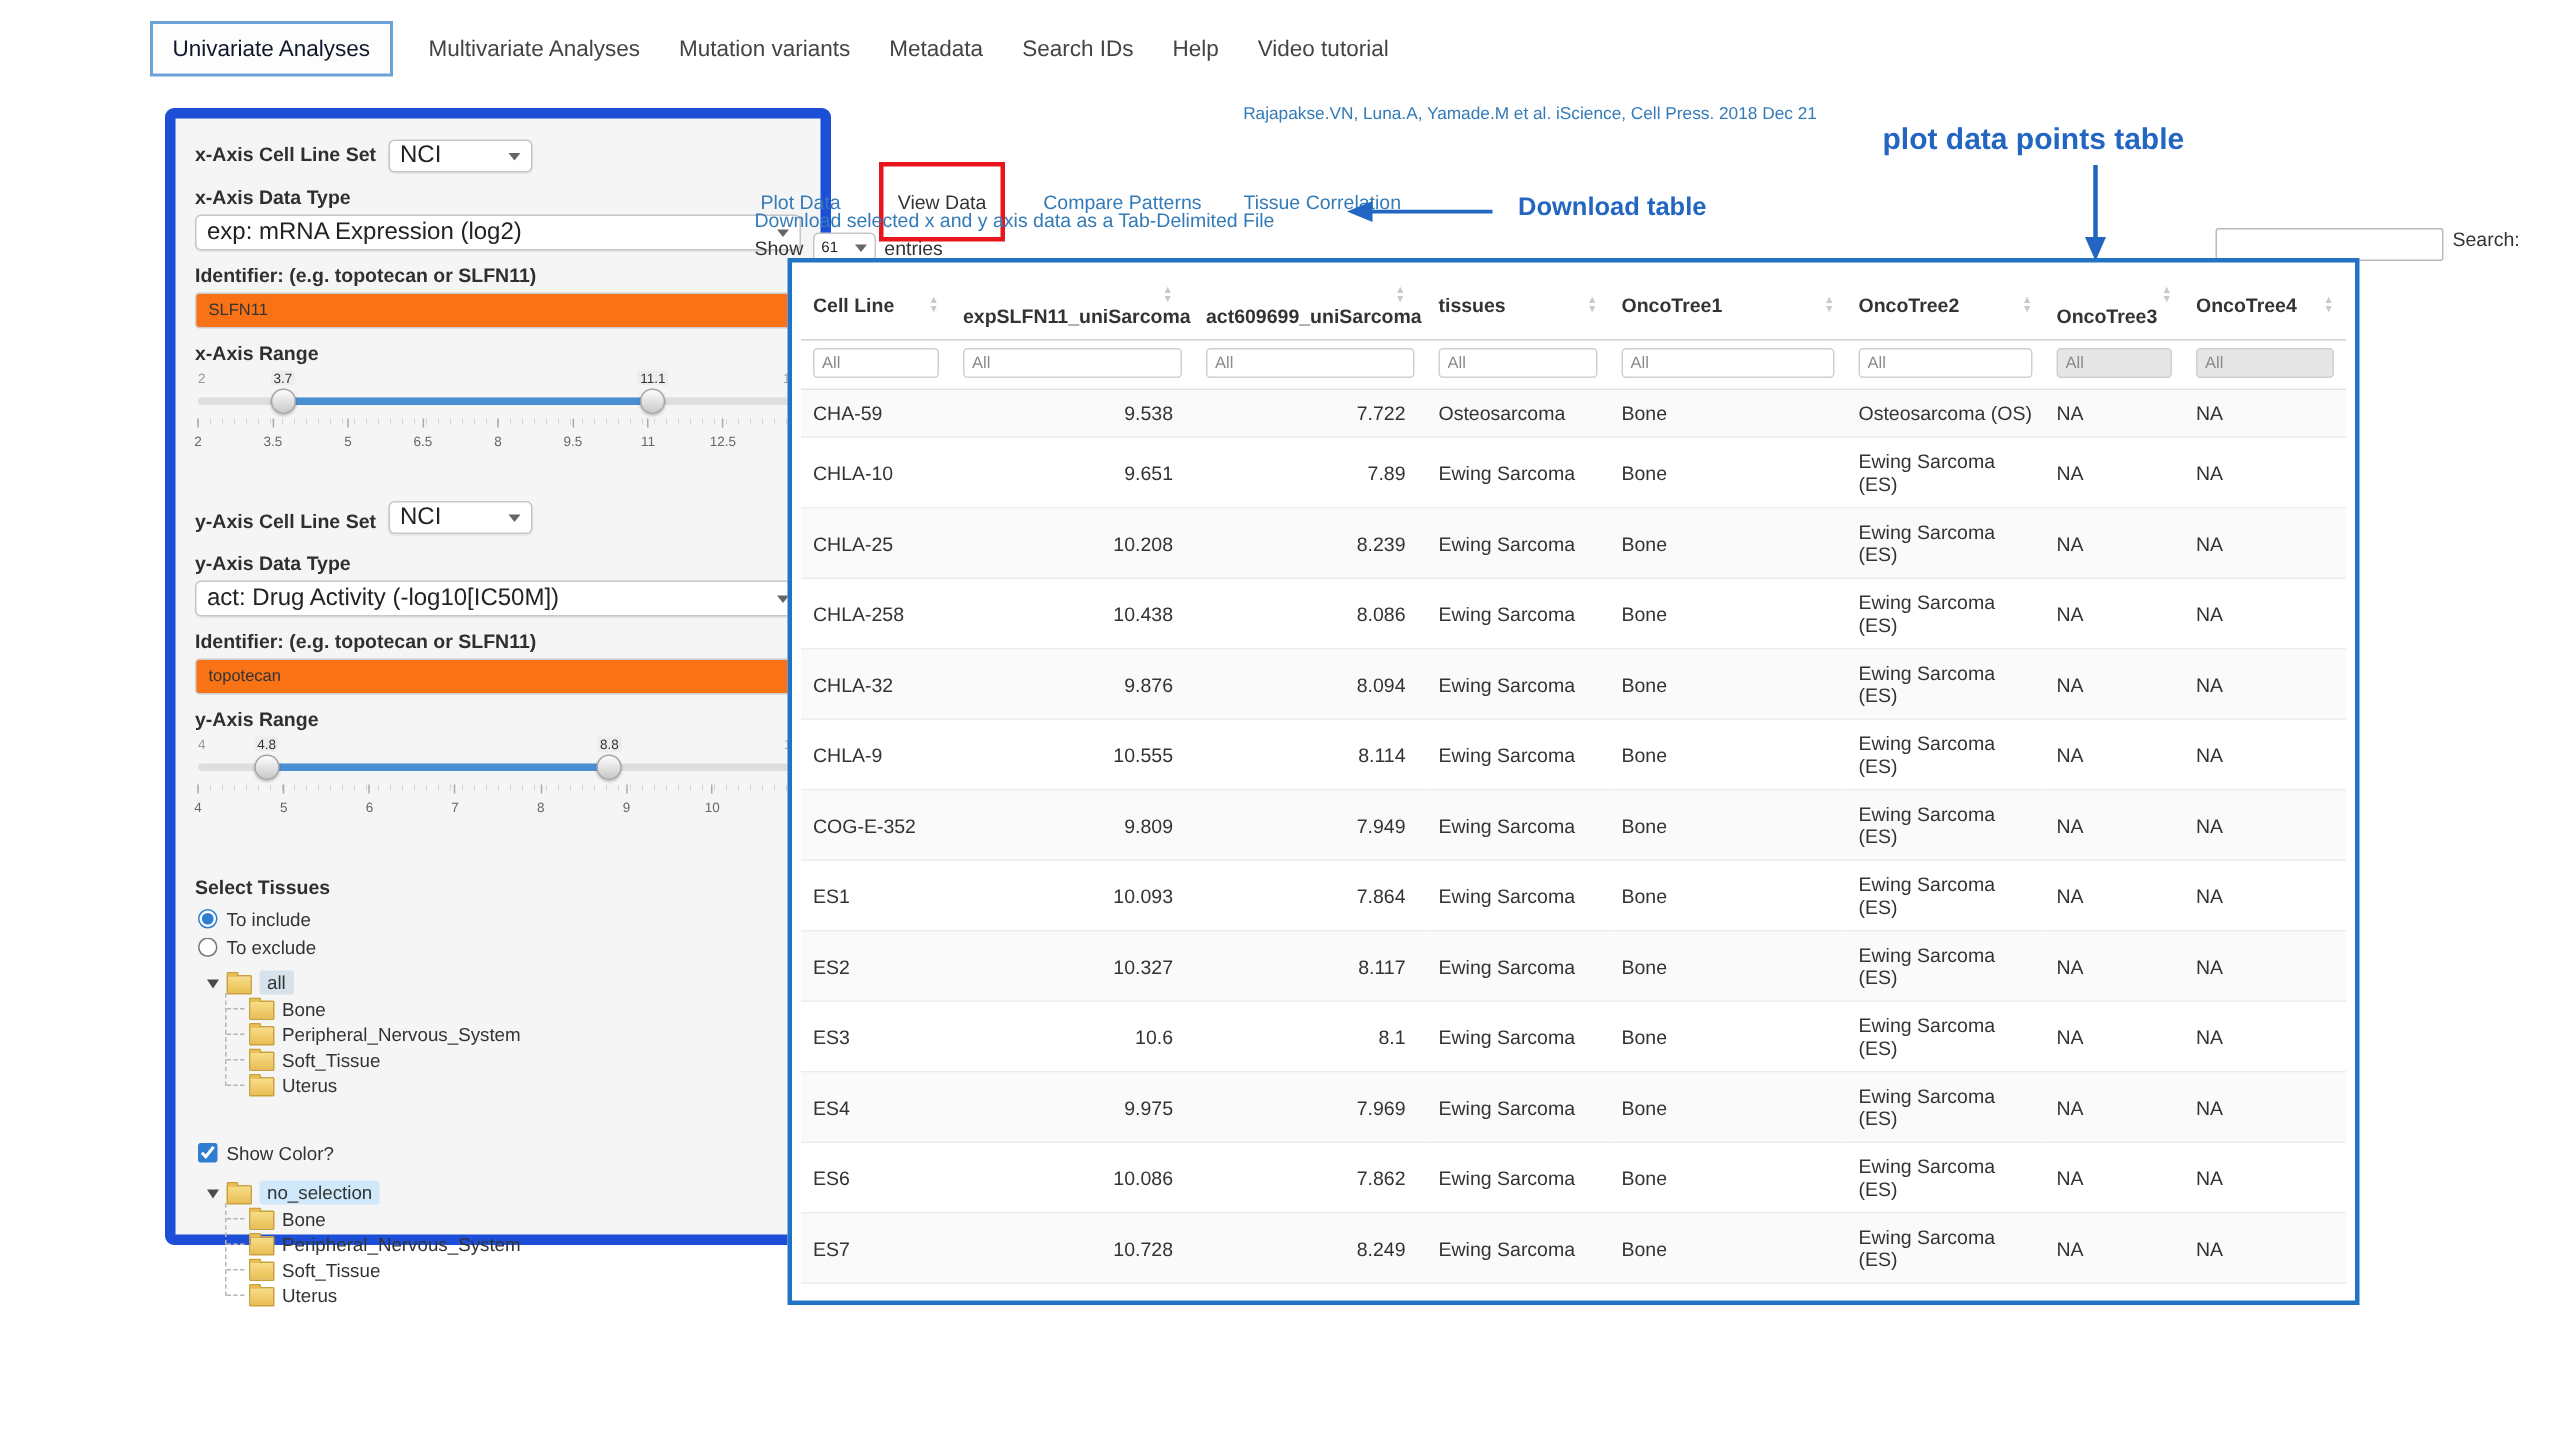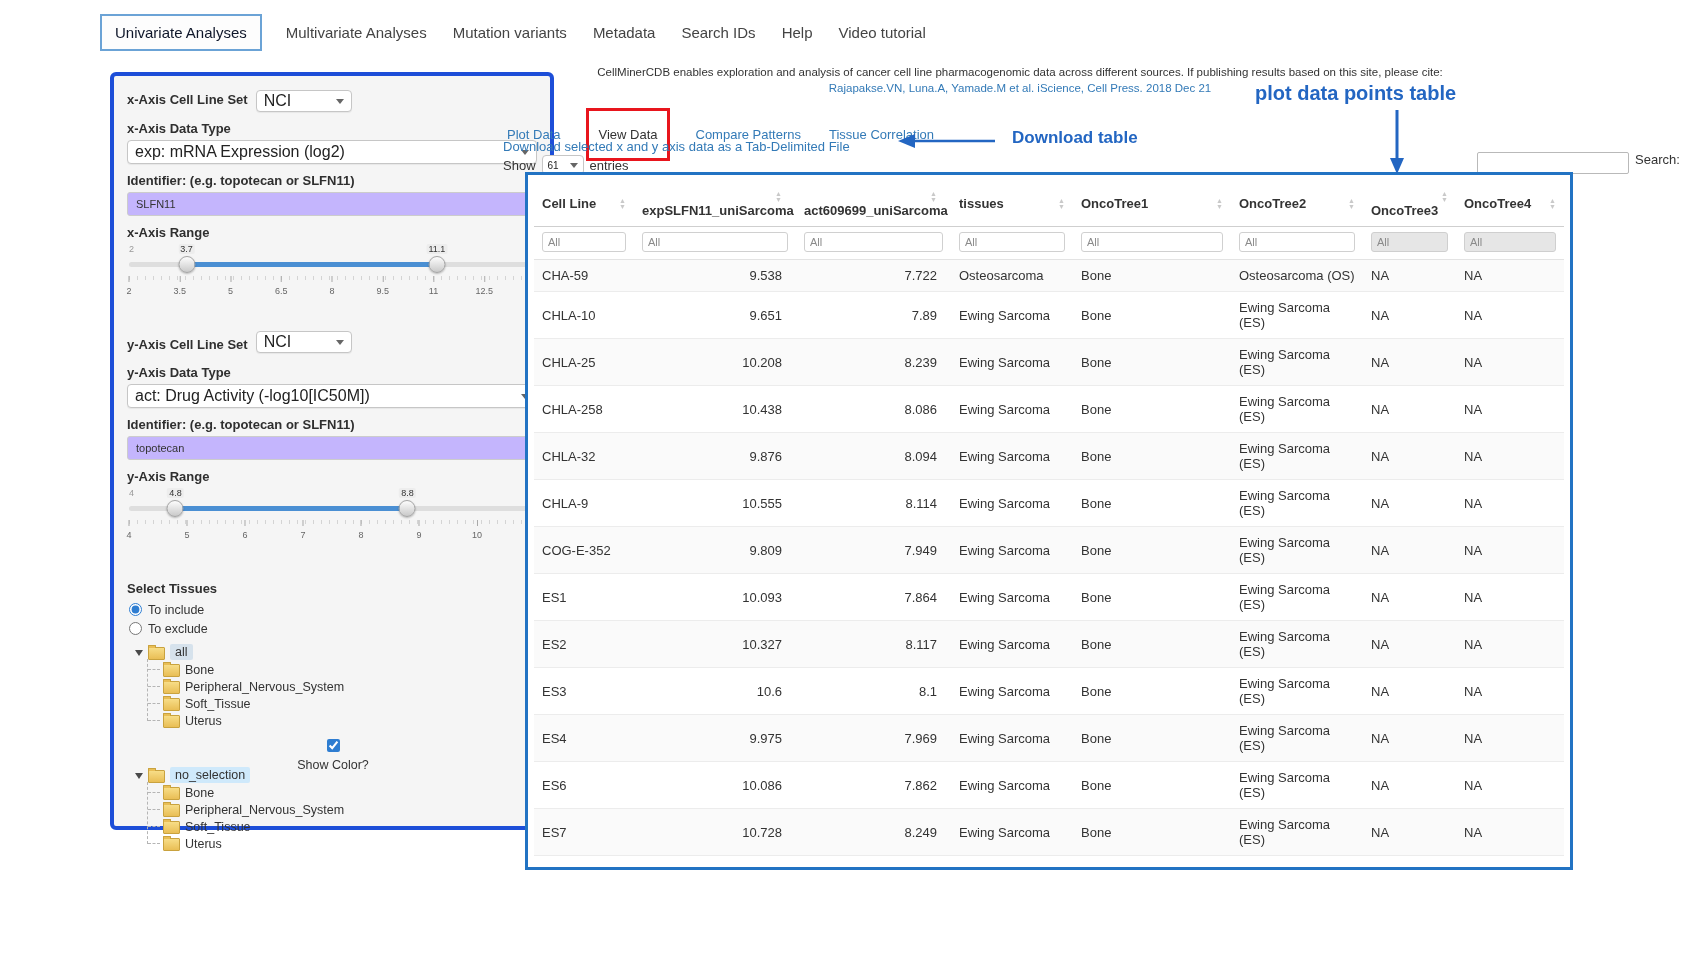--- a/index.html
+++ b/index.html
@@ -7,33 +7,33 @@
   .page{position:relative;width:1700px;height:956px;background:#fff;overflow:hidden;}
 
   
   .topnav{position:absolute;left:100px;top:14px;display:flex;align-items:center;gap:22px;
           font-size:15px;color:#444;}
   .nav-item{cursor:pointer;white-space:nowrap;padding:2px 2px;}
   .nav-item.active{border:2px solid #6ba3d6;padding:8px 13px;color:#0f172a;background:#fdfdfd;}
 
   
   .sidebar{position:absolute;left:110px;top:72px;width:444px;height:758px;background:#f5f5f5;
-           border:4px solid #1d4ed8;border-radius:6px;padding:14px 13px;box-sizing:border-box;
+           border:7px solid #1d4ed8;border-radius:6px;padding:14px 13px;box-sizing:border-box;
            color:#2f2f2f;font-size:13px;}
   .blabel{font-weight:bold;font-size:13px;margin:9px 0 4px;}
   .blabel.first{margin-top:0;}
   .inline-row{display:flex;align-items:center;gap:8px;}
   .select{background:#fff;border:1px solid #c6c6c6;border-radius:4px;height:22px;display:flex;
           align-items:center;justify-content:space-between;padding:0 7px;font-size:16px;color:#222;
           box-shadow:0 1px 1px rgba(0,0,0,.06);cursor:pointer;box-sizing:border-box;}
   .select-inline{width:96px;}
   .select-wide{width:100%;height:24px;}
   .chev{width:0;height:0;border-left:4px solid transparent;border-right:4px solid transparent;
         border-top:5px solid #666;margin-left:6px;flex:0 0 auto;}
-  .text-input{background:#c4b5fd;border:1px solid #ccc;border-radius:3px;height:24px;width:100%;
+  .text-input{background:#f97316;border:1px solid #ccc;border-radius:3px;height:24px;width:100%;
               box-sizing:border-box;font-size:11px;padding:0 8px;color:#333;}
   .section-gap{height:20px;}
 
   
   .slider{position:relative;height:64px;margin:4px 2px 0;}
   .s-min,.s-max,.s-from,.s-to{position:absolute;top:0;font-size:9px;color:#999;}
   .s-max{right:0;}
   .s-from,.s-to{color:#333;transform:translateX(-50%);background:#ededed;padding:0 2px;border-radius:2px;}
   .track{position:absolute;top:18px;left:0;right:0;height:5px;background:#dedede;border-radius:3px;}
   .bar{position:absolute;top:18px;height:5px;background:#4a8fd3;}
@@ -241,21 +241,21 @@
             <span class="folder"></span>
             <span>Soft_Tissue</span>
           </li>
           <li>
             <span class="folder"></span>
             <span>Uterus</span>
           </li>
         </ul>
     </div>
 
-    <label class="choice-row" style="margin-top:10px;flex-direction:column;">
+    <label class="choice-row" style="margin-top:27px;">
       <input type="checkbox" checked="" style="">
       <span>Show Color?</span>
     </label>
 
     <div class="tree" style="margin-top:8px;">
       <div class="root-row">
         <span class="caret"></span>
         <span class="folder"></span>
         <span class="root-label hl-blue">no_selection</span>
       </div>
@@ -275,21 +275,20 @@
           <li>
             <span class="folder"></span>
             <span>Uterus</span>
           </li>
         </ul>
     </div>
 
   </aside>
 
   <div class="citation">
-    <div>CellMinerCDB enables exploration and analysis of cancer cell line pharmacogenomic data across different sources. If publishing results based on this site, please cite:</div>
     <div class="cite-link">Rajapakse.VN, Luna.A, Yamade.M et al. iScience, Cell Press. 2018 Dec 21</div>
   </div>
 
   <div class="tabs-row">
     <span class="tab-link">Plot Data</span>
     <span class="red-box">
       <span class="tab-link">View Data</span>
     </span>
     <span class="tab-link">Compare Patterns</span>
     <span class="tab-link">Tissue Correlation</span>

